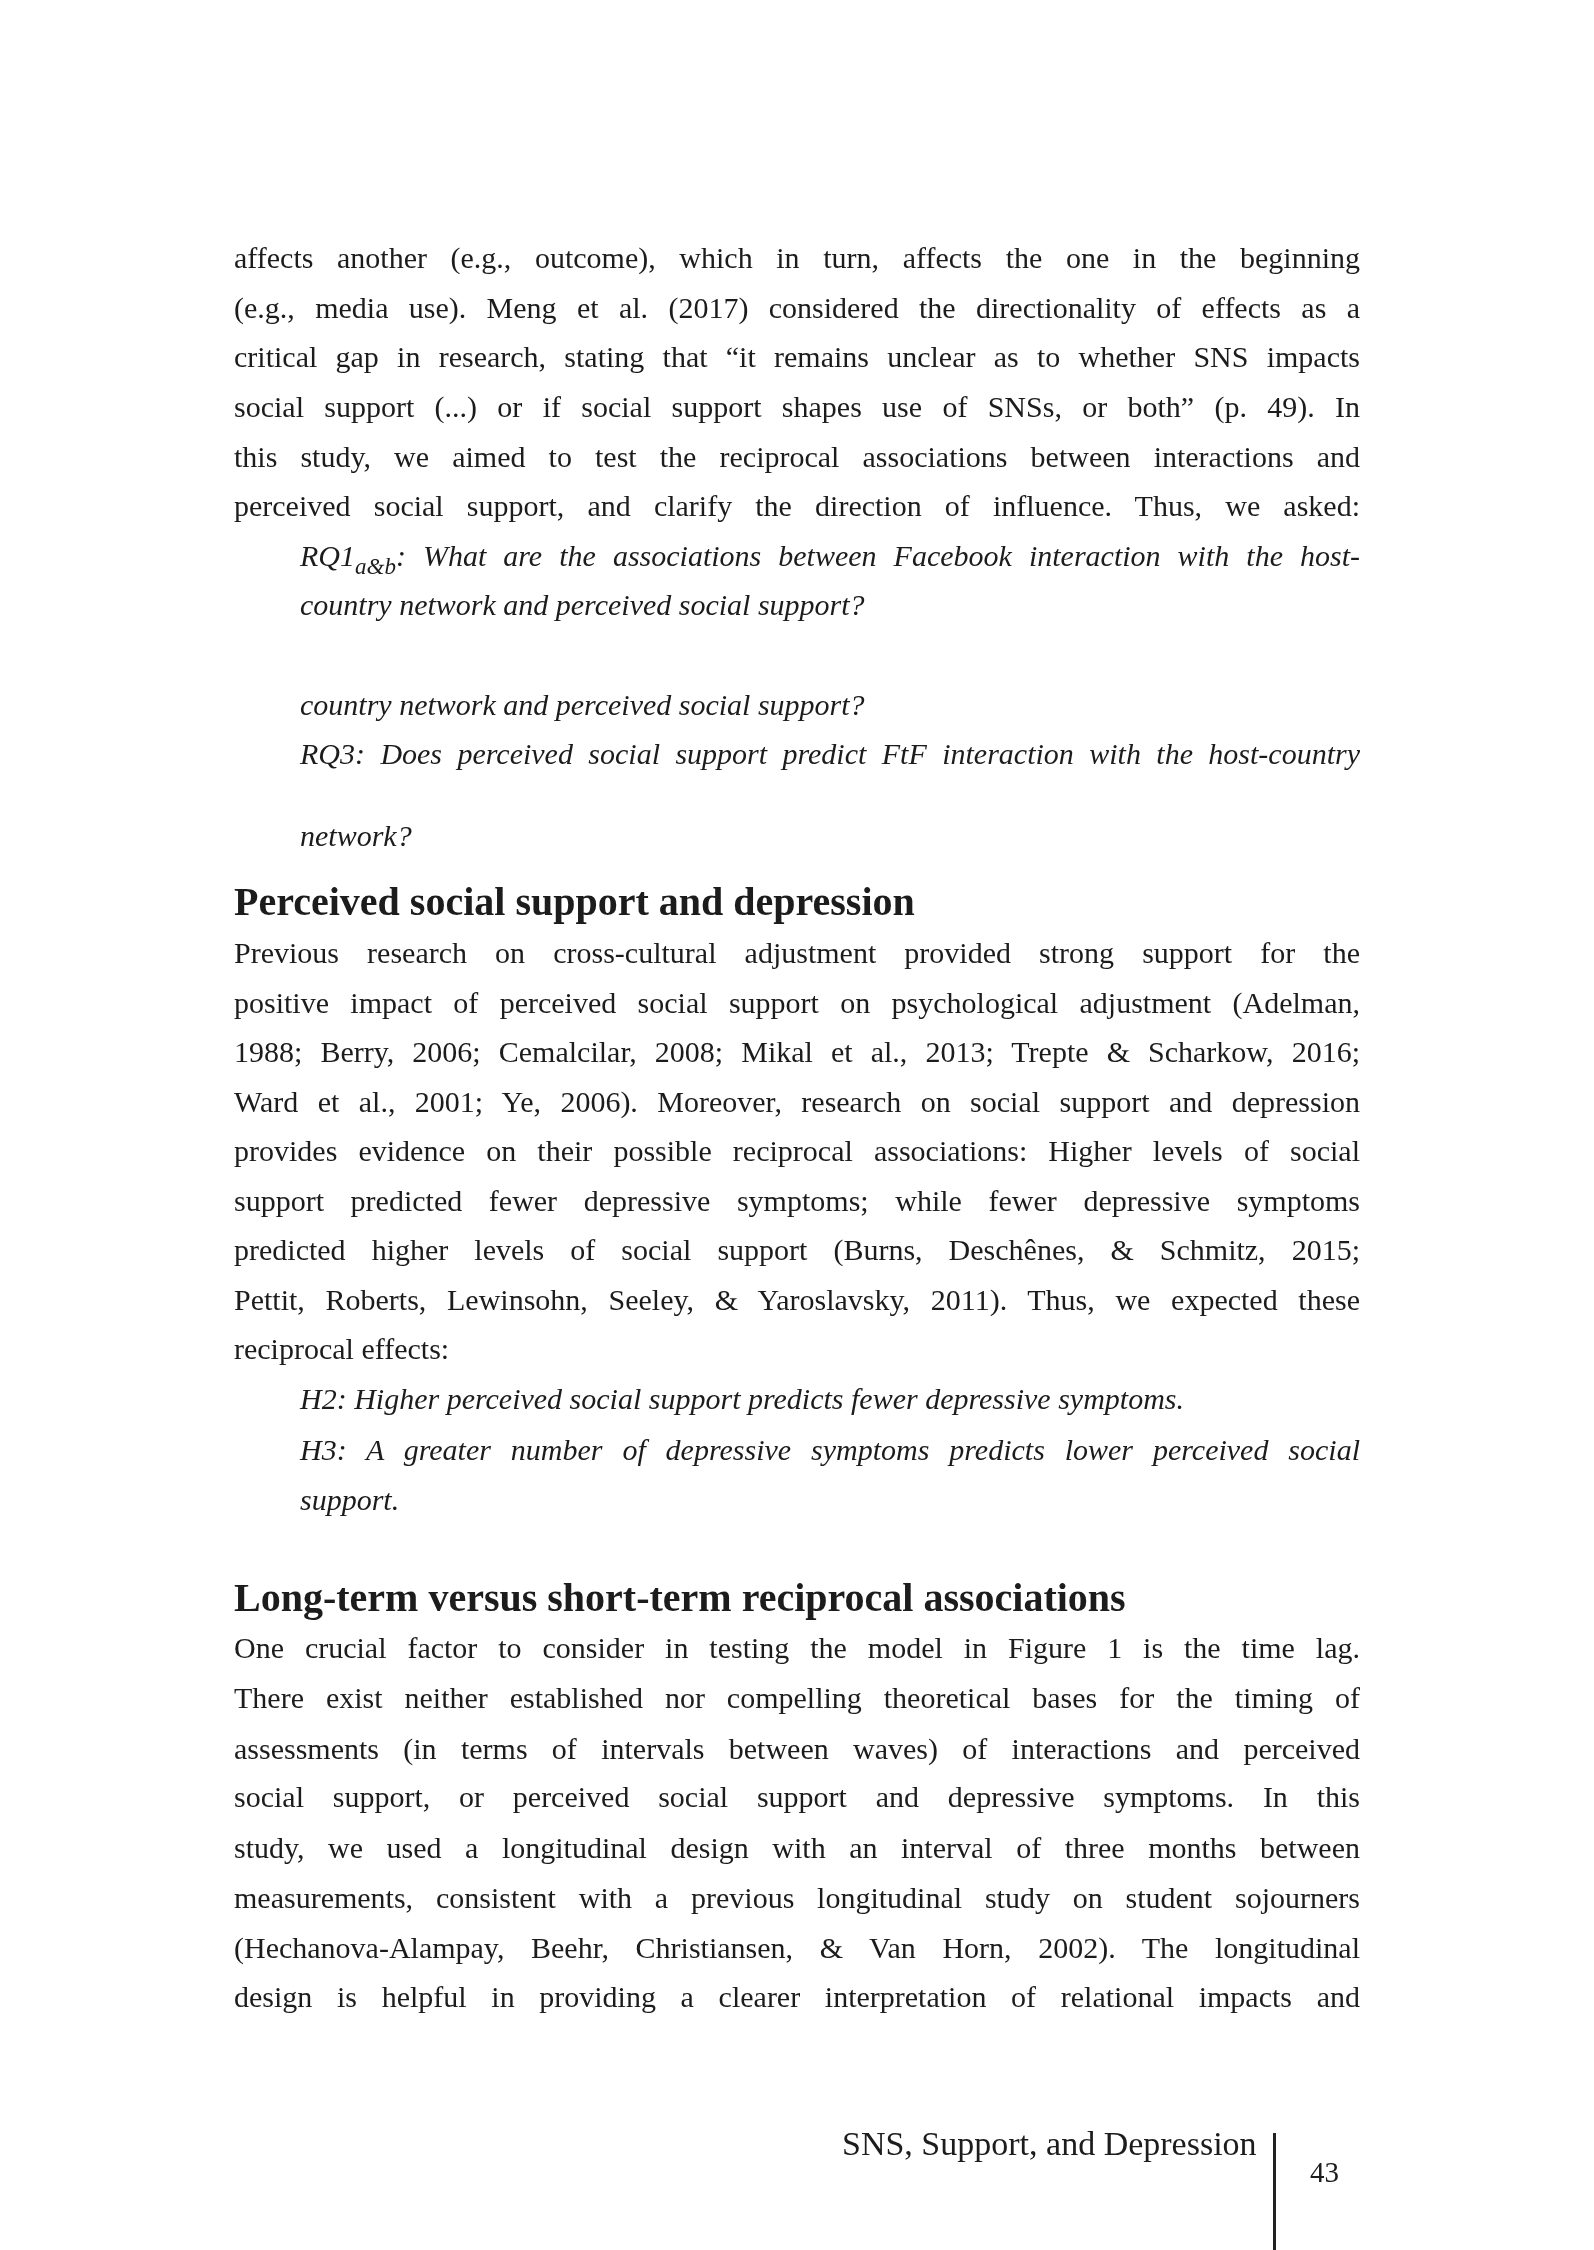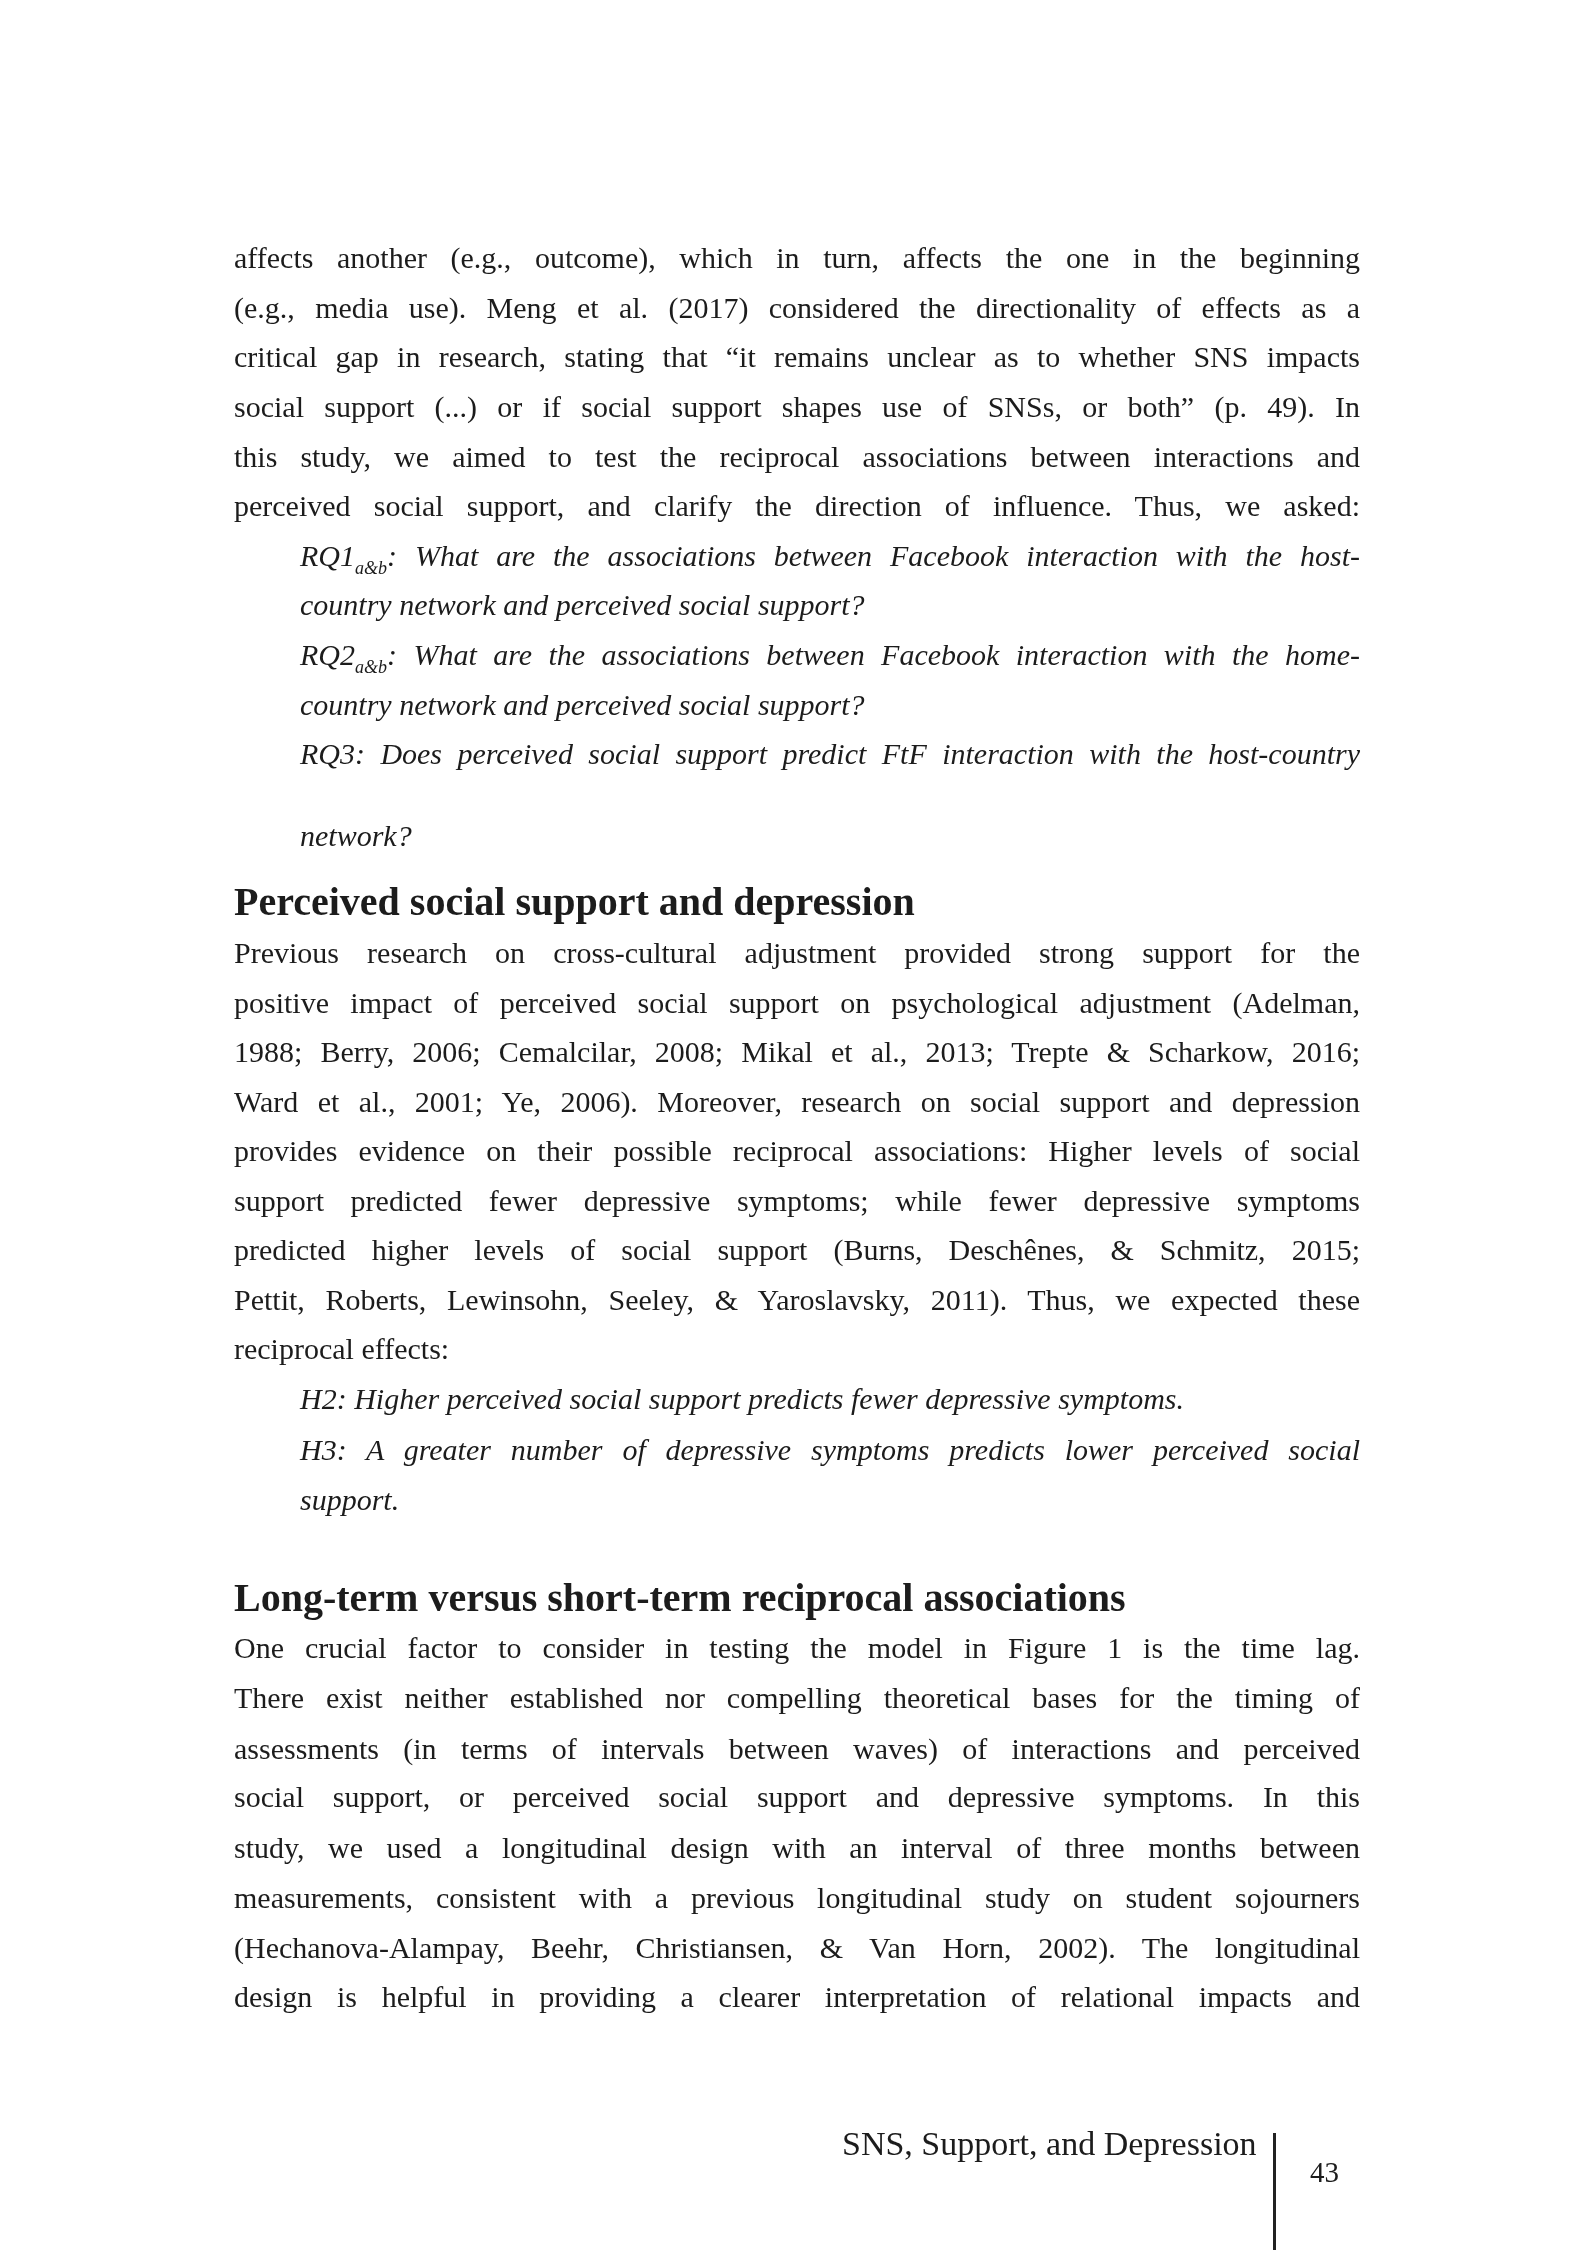--- a/index.html
+++ b/index.html
@@ -6,21 +6,21 @@
     body { width: 1594px; height: 2250px; position: relative; overflow: hidden;
            font-family: "Liberation Serif", "DejaVu Serif", serif; color: #1c1c1c; }
     .page { position: absolute; left: 0; top: 0; width: 1594px; height: 2250px; }
     .line { position: absolute; left: 234px; width: 1126px; height: 40px;
             font-size: 30px; line-height: 40px; white-space: nowrap;
             text-align: justify; text-align-last: justify; }
     .line.last { text-align-last: left; }
     .line.ind { left: 300px; width: 1060px; font-style: italic; }
     .heading { position: absolute; left: 234px; font-size: 40px; line-height: 40px;
                font-weight: bold; white-space: nowrap; }
-    sub.rq { font-size: 18px; vertical-align: -8px; line-height: 0; }
+    sub.rq { font-size: 23px; vertical-align: -8px; line-height: 0; }
     .footer-title { position: absolute; left: 842px; top: 2124px; font-size: 34px;
                     line-height: 40px; white-space: nowrap; }
     .footer-bar { position: absolute; left: 1273px; top: 2133px; width: 3px; height: 117px;
                   background: #222; }
     .footer-page { position: absolute; left: 1310px; top: 2124px; font-size: 29px; line-height: 40px; margin-top: 28px; }
   </style>
 </head>
 <body>
 
 <div class="page">
@@ -28,21 +28,20 @@
   <div class="line" style="top:238px">affects another (e.g., outcome), which in turn, affects the one in the beginning</div>
   <div class="line" style="top:288px">(e.g., media use). Meng et al. (2017) considered the directionality of effects as a</div>
   <div class="line" style="top:337px">critical gap in research, stating that “it remains unclear as to whether SNS impacts</div>
   <div class="line" style="top:387px">social support (...) or if social support shapes use of SNSs, or both” (p. 49). In</div>
   <div class="line" style="top:437px">this study, we aimed to test the reciprocal associations between interactions and</div>
   <div class="line" style="top:486px">perceived social support, and clarify the direction of influence. Thus, we asked:</div>
 
   <div class="line ind" style="top:536px"><span>RQ1</span><sub class="rq">a&amp;b</sub><span>: What are the associations between Facebook interaction with the host-</span></div>
   <div class="line ind last" style="top:585px">country network and perceived social support?</div>
 
-  <div class="line ind" style="top:635px"><span>RQ2</span><sub class="rq">a&amp;b</sub><span>: What are the associations between Facebook interaction with the home-</span></div>
   <div class="line ind last" style="top:685px">country network and perceived social support?</div>
 
   <div class="line ind" style="top:734px">RQ3: Does perceived social support predict FtF interaction with the host-country</div>
   <div class="line ind last" style="top:816px">network?</div>
 
   <div class="heading" style="top:882px">Perceived social support and depression</div>
   <div class="line" style="top:933px">Previous research on cross-cultural adjustment provided strong support for the</div>
   <div class="line" style="top:983px">positive impact of perceived social support on psychological adjustment (Adelman,</div>
   <div class="line" style="top:1032px">1988; Berry, 2006; Cemalcilar, 2008; Mikal et al., 2013; Trepte &amp; Scharkow, 2016;</div>
   <div class="line" style="top:1082px">Ward et al., 2001; Ye, 2006). Moreover, research on social support and depression</div>

